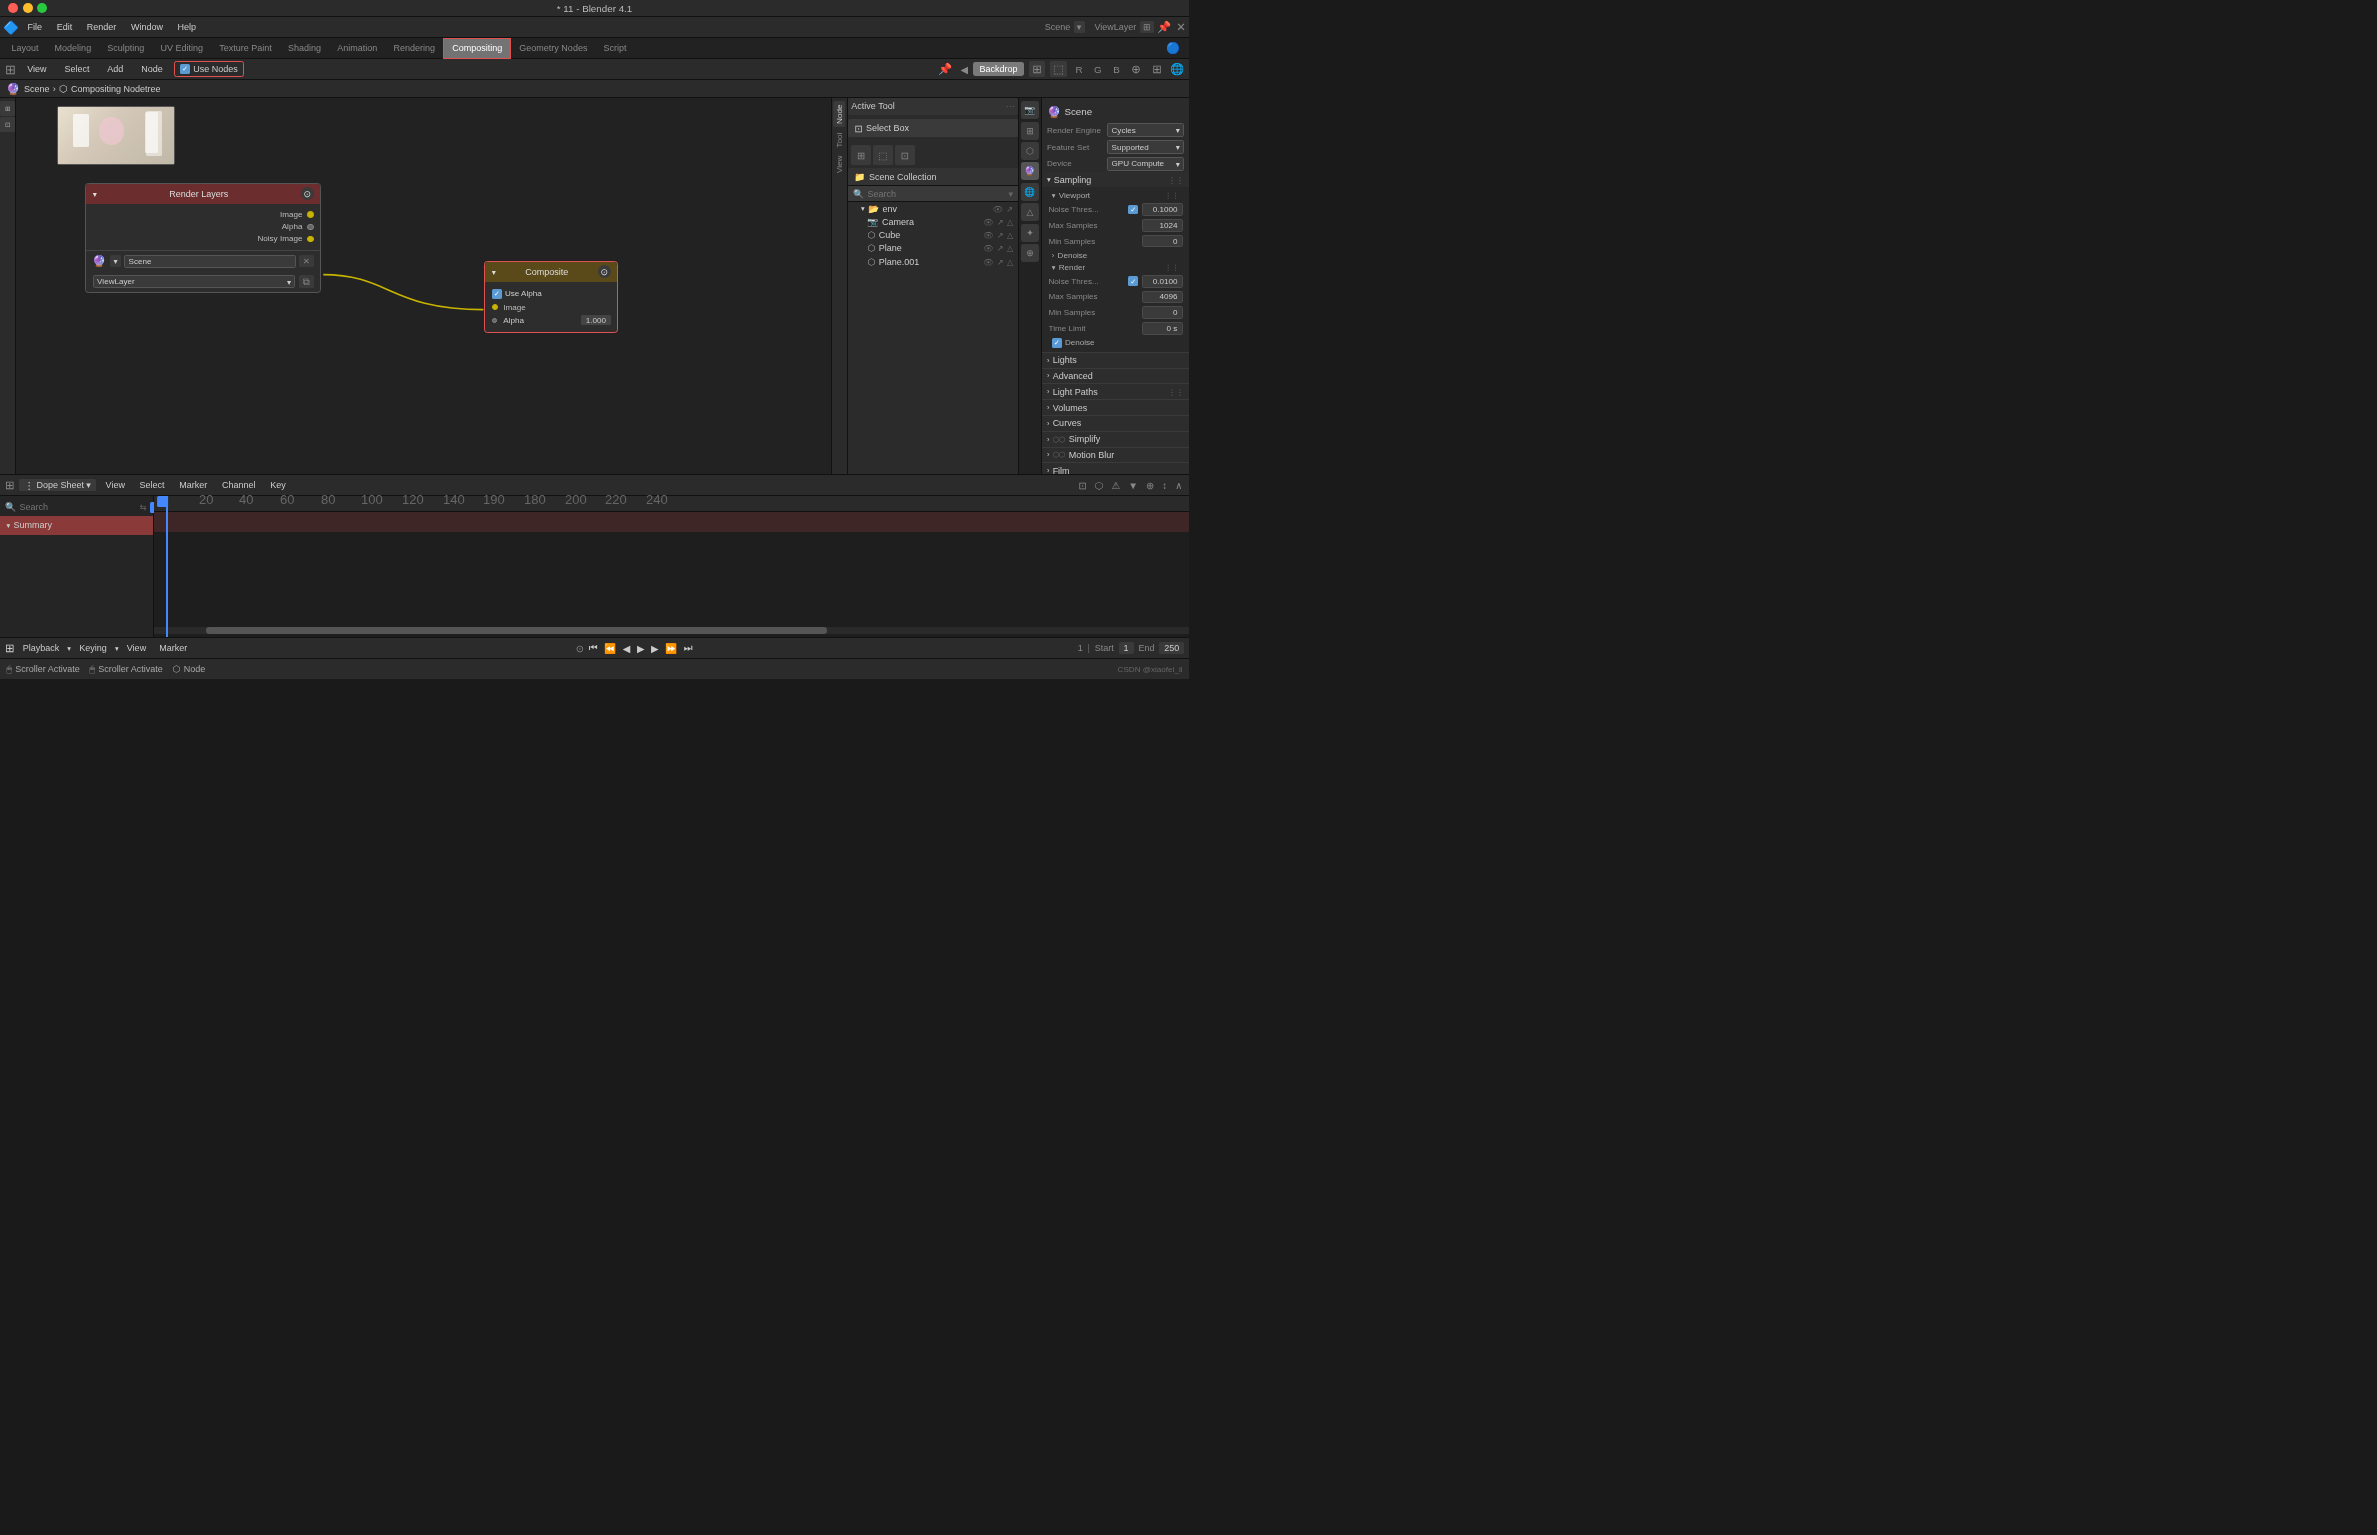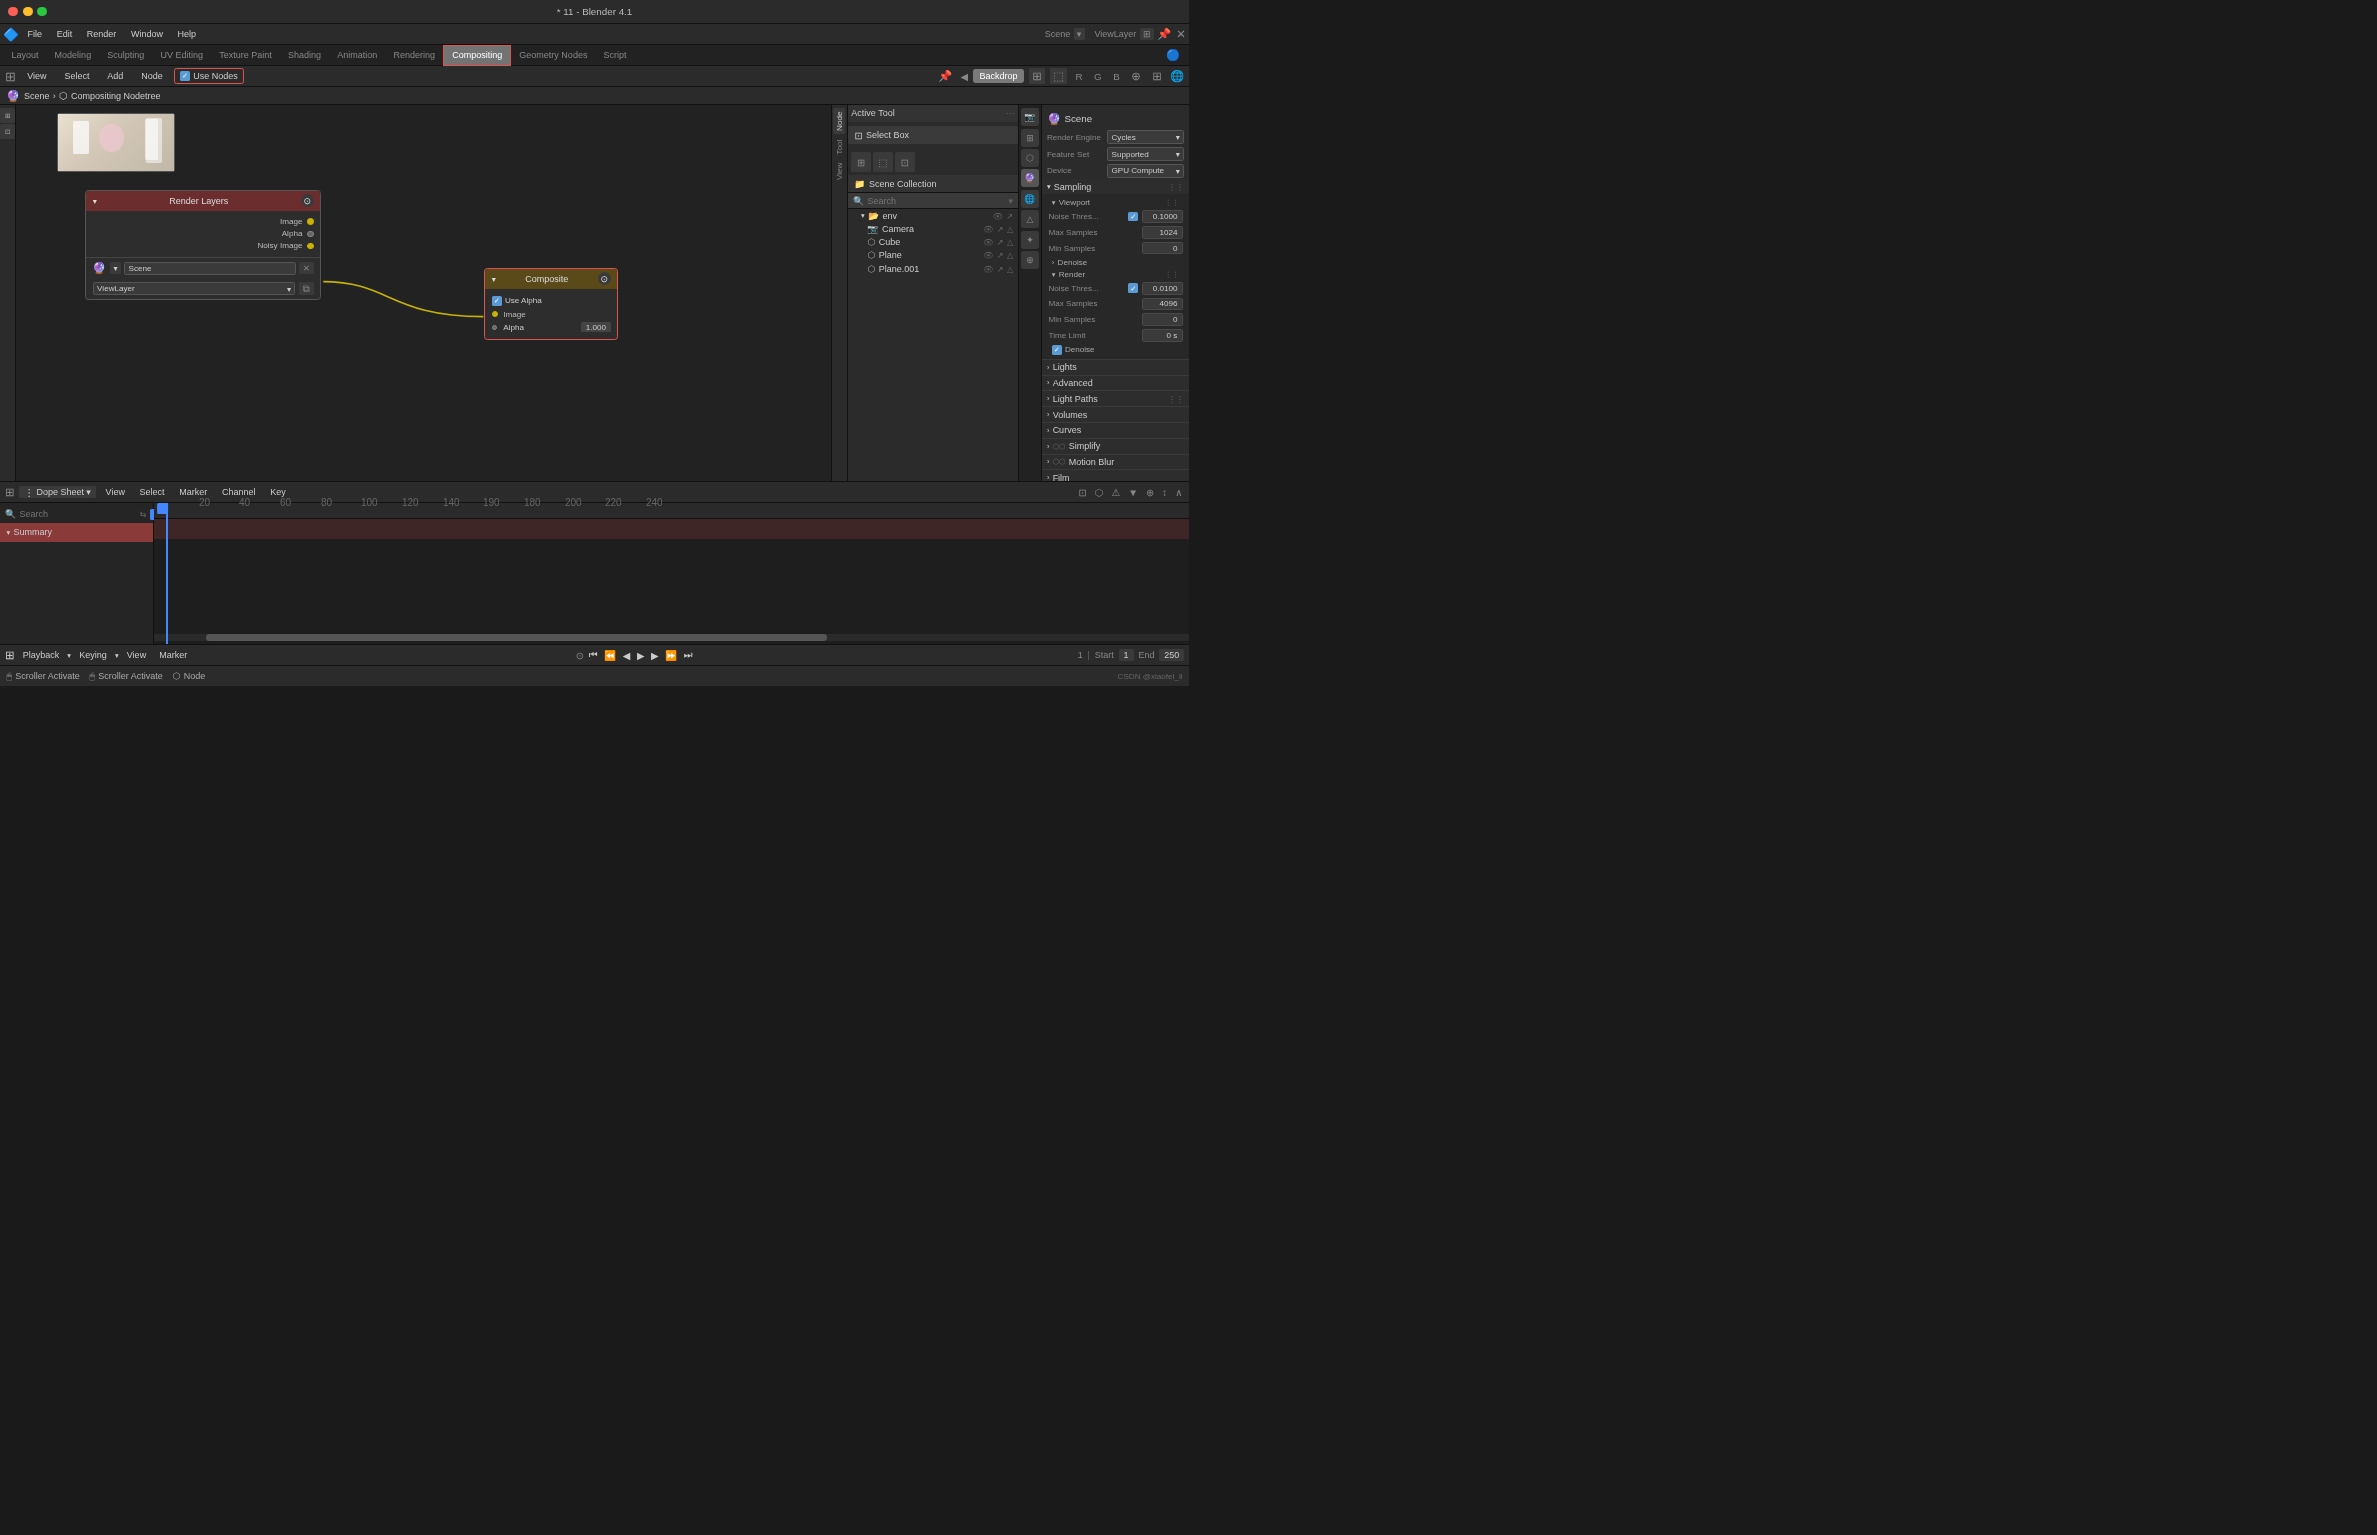--- a/index.html
+++ b/index.html
@@ -9,21 +9,21 @@
       font-size: 9px;
       color: #ccc;
       width: 1189px;
       height: 768px;
       overflow: hidden;
       position: relative;
     }
 
     
     #titlebar {
-      height: 24px;
+      height: 17px;
       background: #2b2b2b;
       display: flex;
       align-items: center;
       justify-content: center;
       position: relative;
       border-bottom: 0.8px solid #111;
     }
     #titlebar .traffic-lights {
       position: absolute;
       left: 8.1px;
@@ -449,23 +449,23 @@
       height: 16.3px;
       background: #2a2a2a;
       display: flex;
       align-items: center;
       padding: 0 8.1px;
       border-bottom: 0.8px solid #111;
       position: relative;
     }
     .ruler-mark {
       position: absolute;
-      font-size: 10px;
+      font-size: 13px;
       color: #666;
-      bottom: 10px;
+      bottom: 4px;
     }
     .playhead {
       position: absolute;
       top: 0;
       left: 12.2px;
       width: 1.6px;
       height: 100%;
       background: #4488ff;
       z-index: 10;
     }

